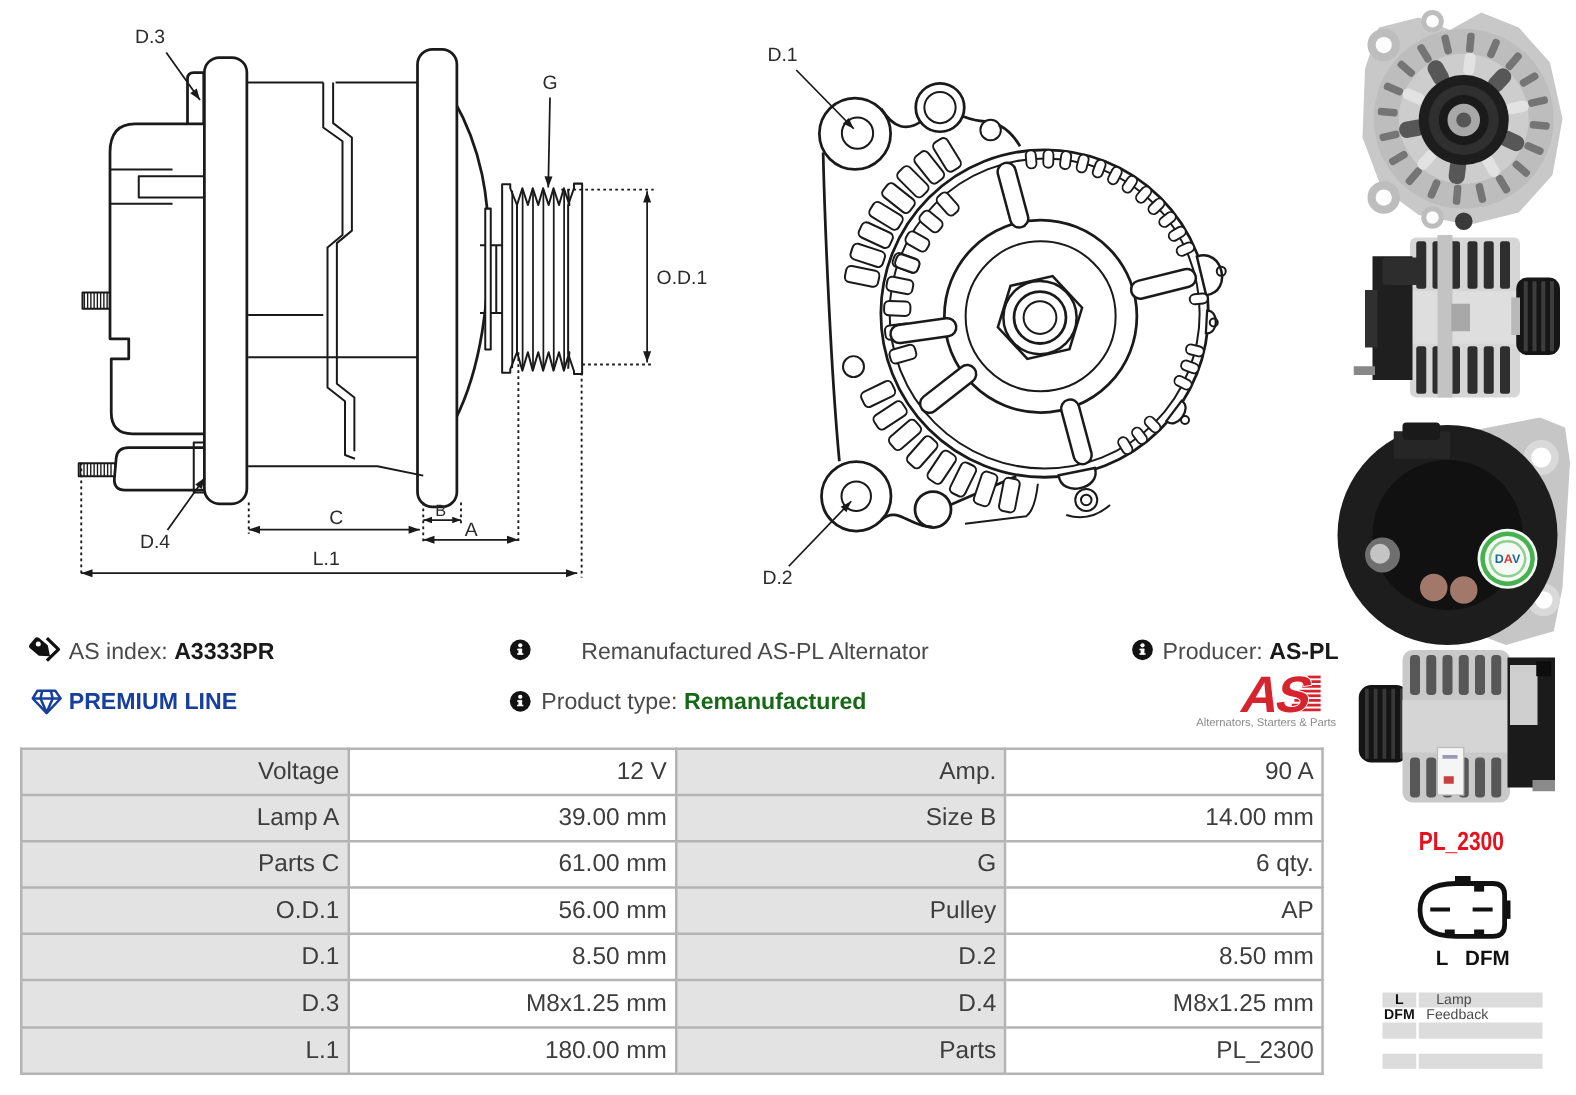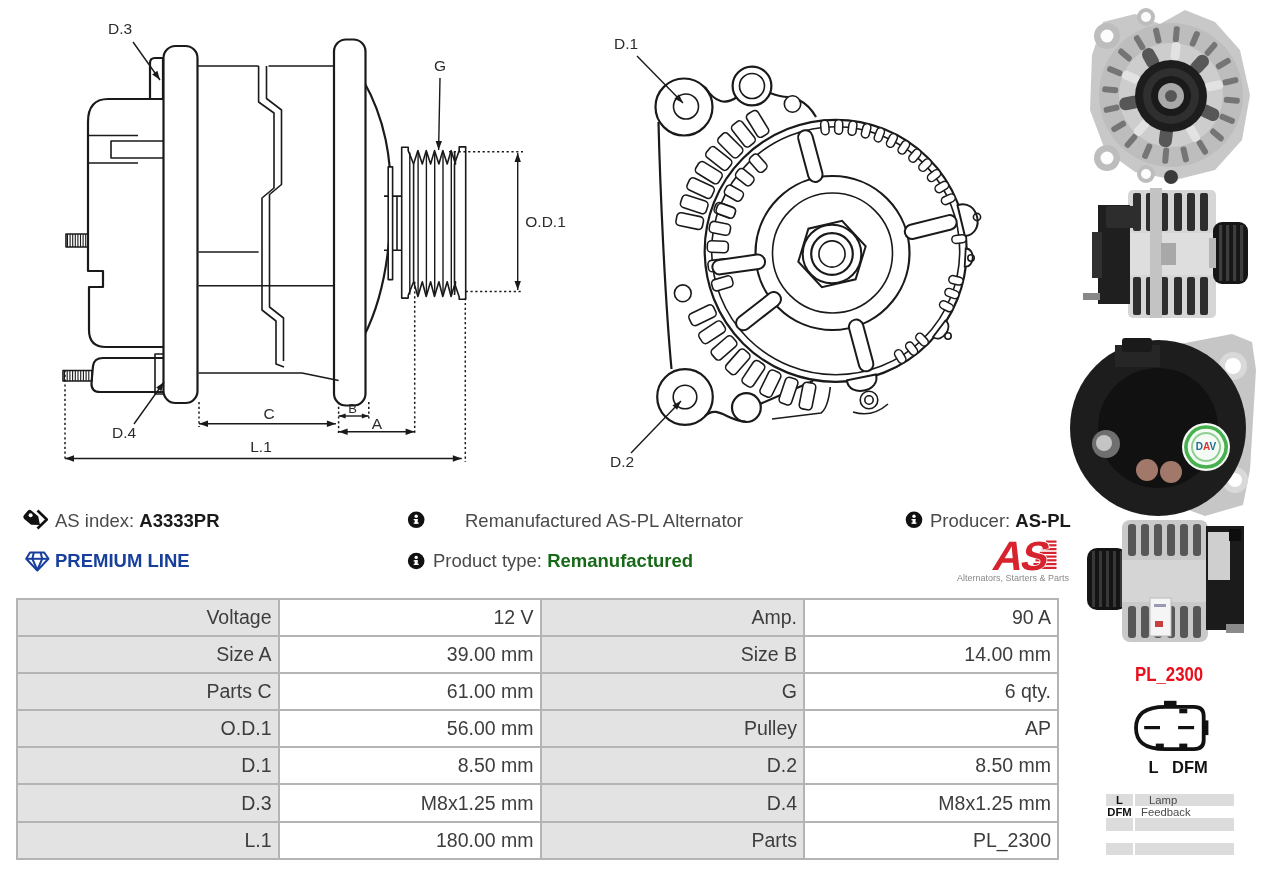--- a/index.html
+++ b/index.html
@@ -376,21 +376,21 @@
           <col style="width:254px">
         </colgroup>
 <tbody>
           <tr>
             <td class="lab">Voltage</td>
             <td>12 V</td>
             <td class="lab">Amp.</td>
             <td>90 A</td>
           </tr>
 <tr>
-            <td class="lab">Size A</td>
+            <td class="lab">Lamp A</td>
             <td>39.00 mm</td>
             <td class="lab">Size B</td>
             <td>14.00 mm</td>
           </tr>
 <tr>
             <td class="lab">Parts C</td>
             <td>61.00 mm</td>
             <td class="lab">G</td>
             <td>6 qty.</td>
           </tr>

